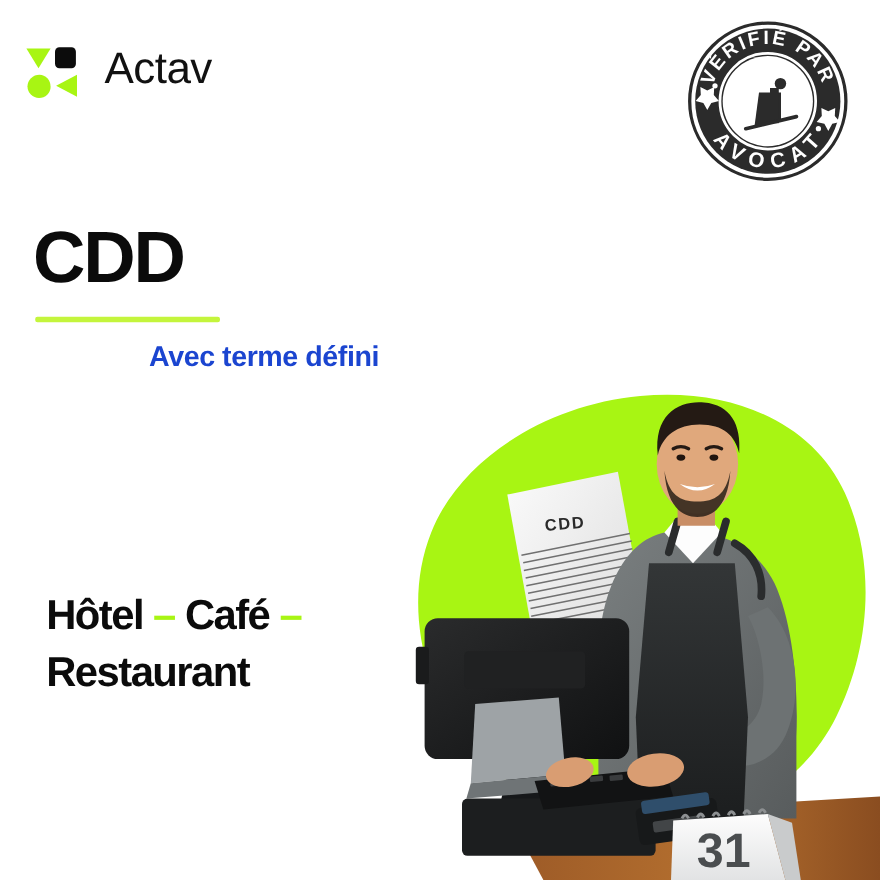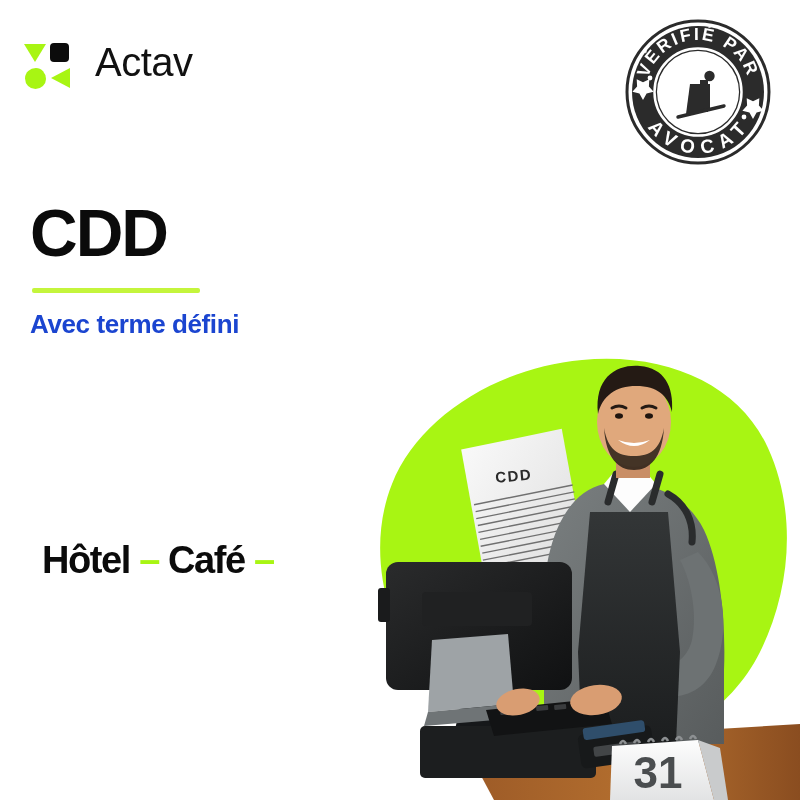--- a/index.html
+++ b/index.html
@@ -102,20 +102,21 @@
     margin: 22px 0 14px 2px;
     border-radius: 2px;
   }
   .subtitle {
     margin: 0;
     color: #1B45D0;
     font-size: 26px;
     font-weight: 700;
     line-height: 1.32;
     letter-spacing: -0.4px;
+    text-align: center;
   }
   .subtitle span { display: block; }
 
   
   .sector {
     position: absolute;
     left: 42px;
     top: 534px;
     width: 400px;
     font-size: 38px;
@@ -196,20 +197,21 @@
   <div class="headline">
     <h1 class="title-main">CDD</h1>
     <div class="rule"></div>
     <p class="subtitle">
       <span>Avec terme défini</span>
     </p>
   </div>
 
   <div class="sector">
     <span class="sector-line"><span>Hôtel</span><span class="dash"> – </span><span>Café</span><span class="dash"> – </span></span>
+    <span class="sector-line">Restaurant</span>
   </div>
 
   <div class="photo">
     <svg viewBox="0 0 432 448" xmlns="http://www.w3.org/2000/svg">
       <defs>
         <clipPath id="blobClip">
           <path d="M 214 8
                    C 300 0 372 34 400 96
                    C 430 162 422 240 392 300
                    C 362 360 300 398 230 400

